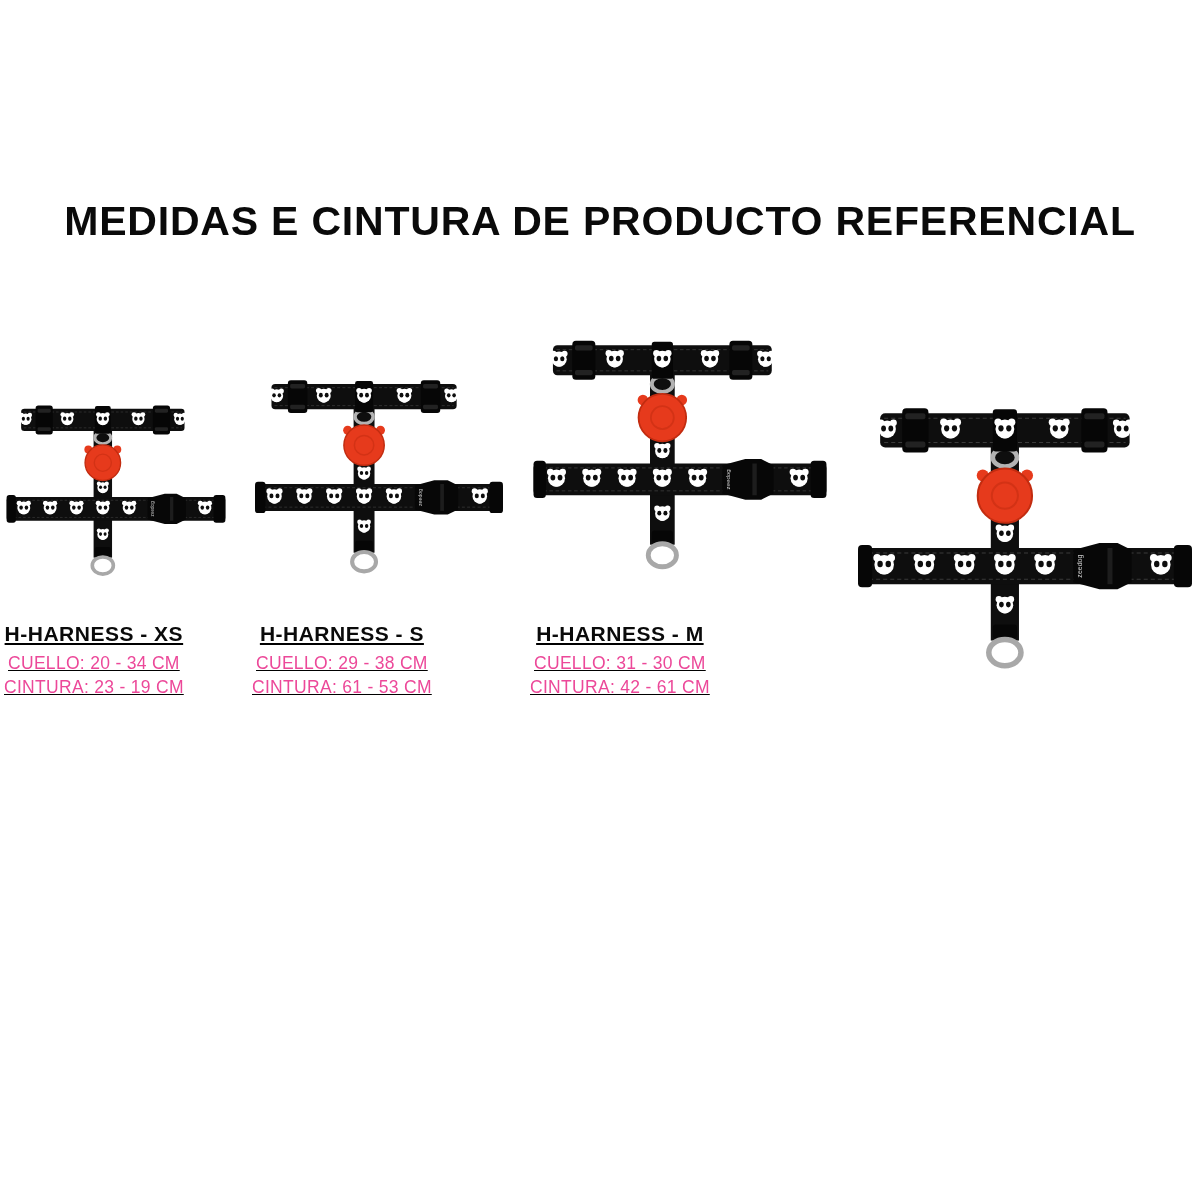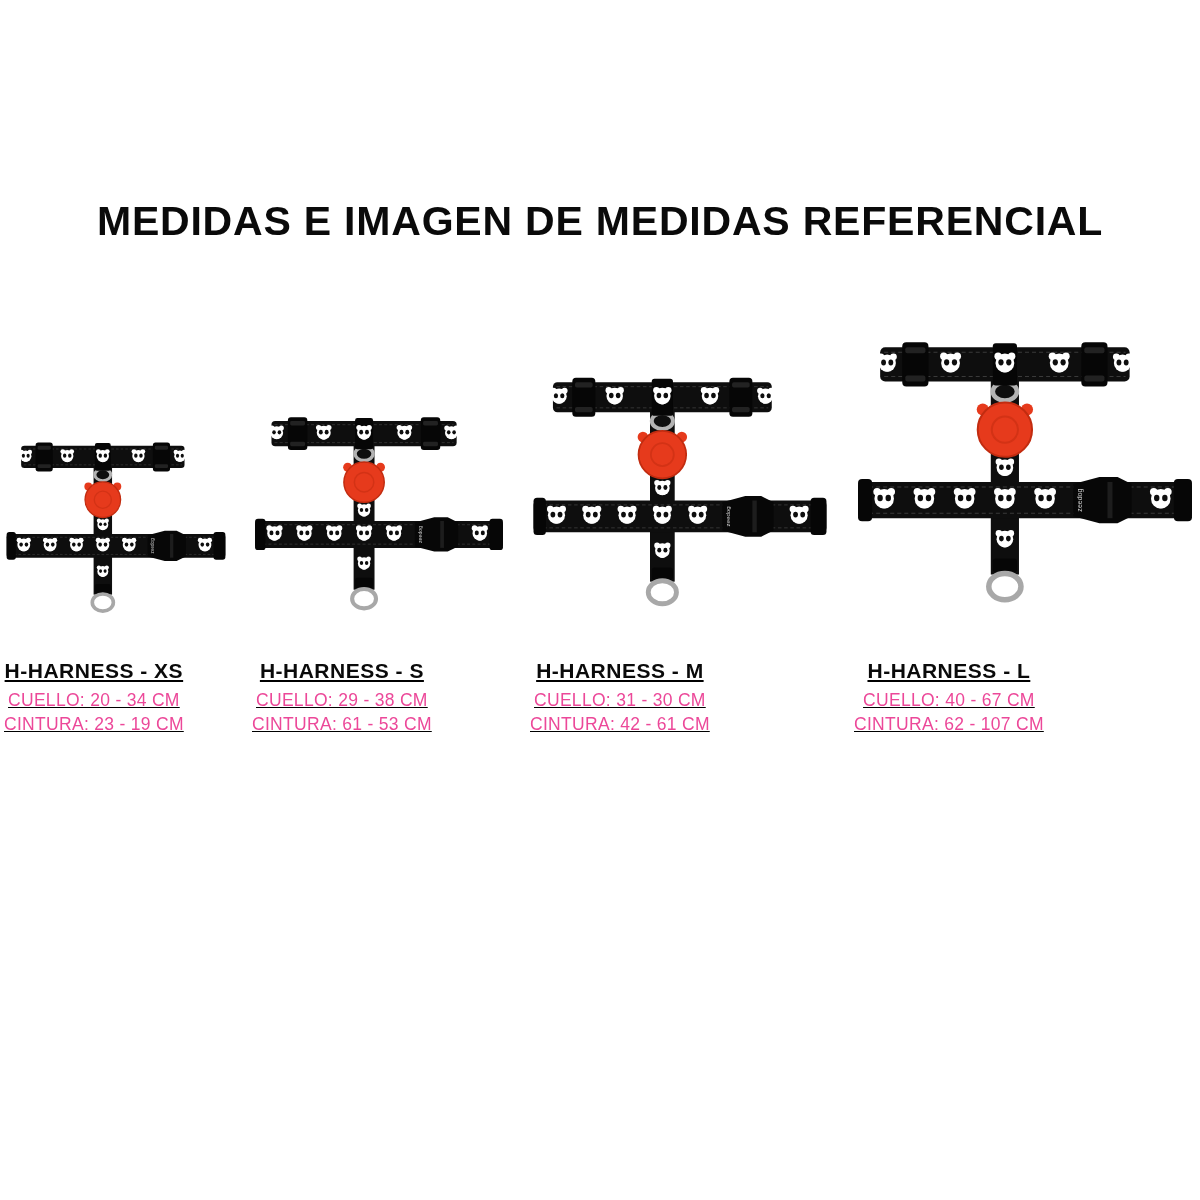--- a/index.html
+++ b/index.html
@@ -116,21 +116,21 @@
       </g>
       <rect x="318" y="147" width="18" height="42" rx="4" fill="#060606"></rect>
 
       <rect x="138" y="226" width="24" height="14" rx="3" fill="#060606"></rect>
       <ellipse cx="150" cy="254" rx="16" ry="13" fill="none" stroke="#a8a8a8" stroke-width="5.5"></ellipse>
     </symbol>
   </defs>
 </svg>
 
 <div class="page">
-  <h1 class="title">MEDIDAS E IMAGEN DE MEDIDAS REFERENCIAL</h1>
+  <h1 class="title">MEDIDAS E CINTURA DE PRODUCTO REFERENCIAL</h1>
 
   <div class="products">
 
     <div class="product">
       <div class="harness-area">
         <svg class="harness size-xs" viewBox="0 0 340 300" role="img">
             <use href="#harness"></use>
           </svg>
       </div>
       <div class="labels">
@@ -165,21 +165,16 @@
         <div class="spec">CINTURA: 42 - 61 CM</div>
       </div>
     </div>
 
     <div class="product">
       <div class="harness-area">
         <svg class="harness size-l" viewBox="0 0 340 300" role="img">
             <use href="#harness"></use>
           </svg>
       </div>
-      <div class="labels">
-        <div class="pname">H-HARNESS - L</div>
-        <div class="spec">CUELLO: 40 - 67 CM</div>
-        <div class="spec">CINTURA: 62 - 107 CM</div>
-      </div>
     </div>
 
   </div>
 </div>
 
 </body></html>

